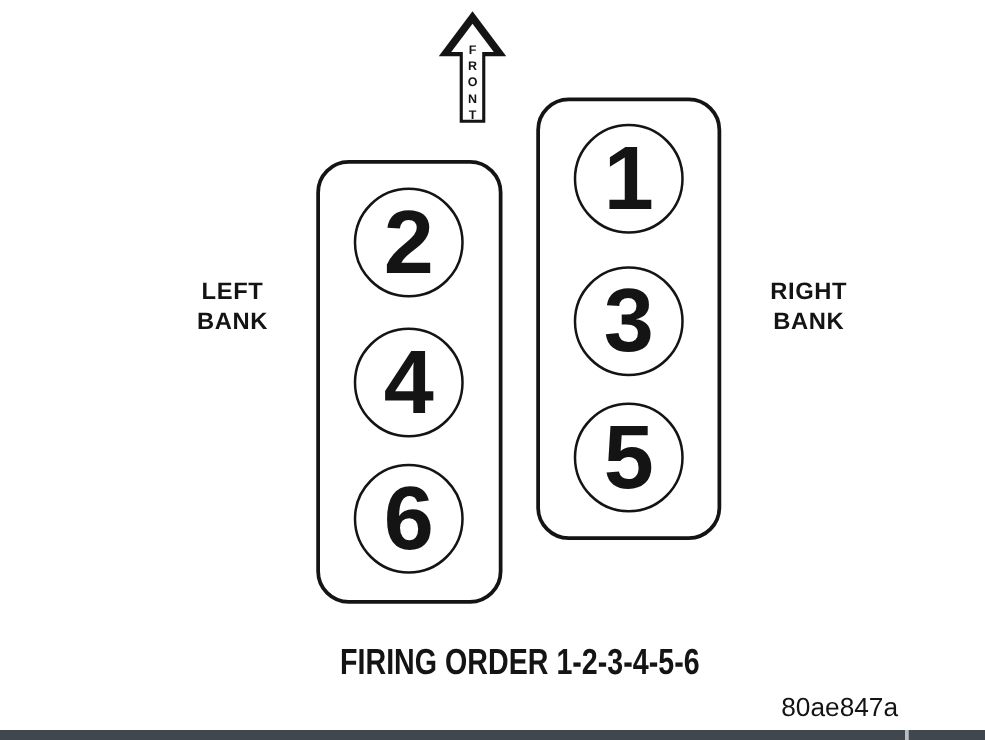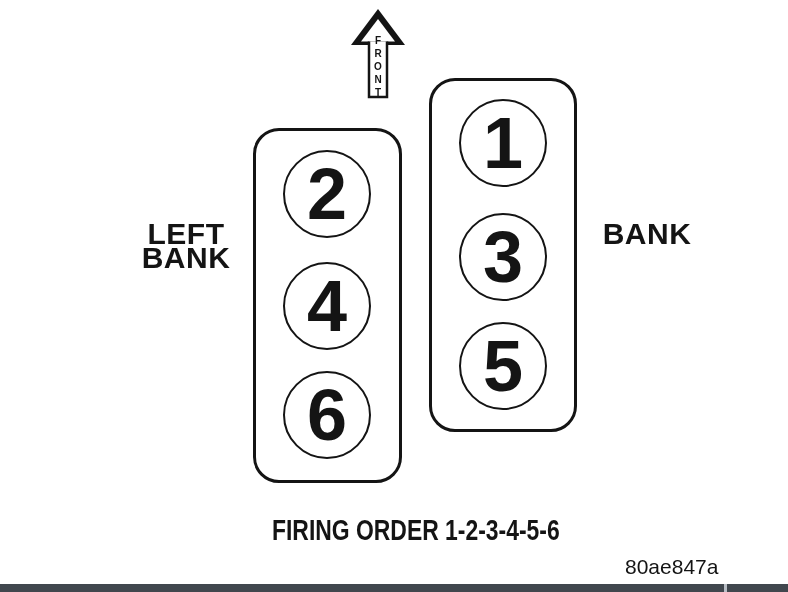--- a/index.html
+++ b/index.html
@@ -61,21 +61,21 @@
   .bank-left  .cyl-2 { top: 240px; }
   .bank-right .cyl-0 { top: 18px; }
   .bank-right .cyl-1 { top: 132px; }
   .bank-right .cyl-2 { top: 241px; }
 
   
   .bank-label {
     position: absolute;
     text-align: center;
     font-weight: 700;
-    font-size: 30px;
+    font-size: 19px;
     line-height: 24px;
     letter-spacing: 0.5px;
     color: #141414;
   }
   .bank-label-left  { left: 128px; top: 222px; width: 116px; }
   .bank-label-right { left: 589px; top: 222px; width: 116px; }
 
   
   .caption {
     position: absolute;
@@ -121,20 +121,21 @@
     <path d="M19,33.5 L19,89 L37,89 L37,33.5" fill="#ffffff" stroke="#141414" stroke-width="2.5"></path>
   </svg>
   <div class="front-arrow-label">FRONT</div>
 
   <div class="bank-label bank-label-left">
     <div>LEFT</div>
     <div>BANK</div>
   </div>
 
   <div class="bank-label bank-label-right">
+    <div>RIGHT</div>
     <div>BANK</div>
   </div>
 
   <div class="bank bank-left">
     <div class="cyl cyl-0">2</div>
     <div class="cyl cyl-1">4</div>
     <div class="cyl cyl-2">6</div>
   </div>
 
   <div class="bank bank-right">

